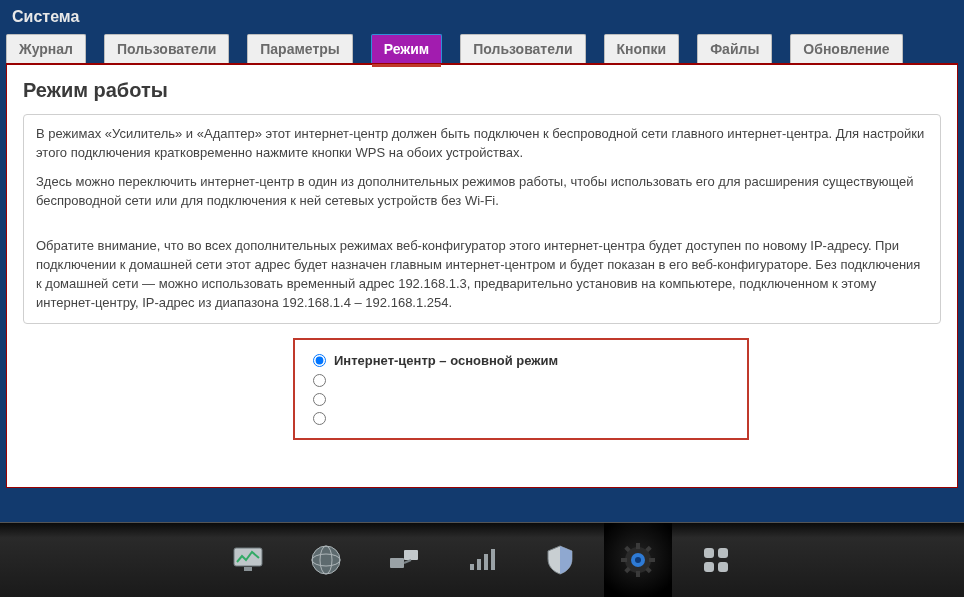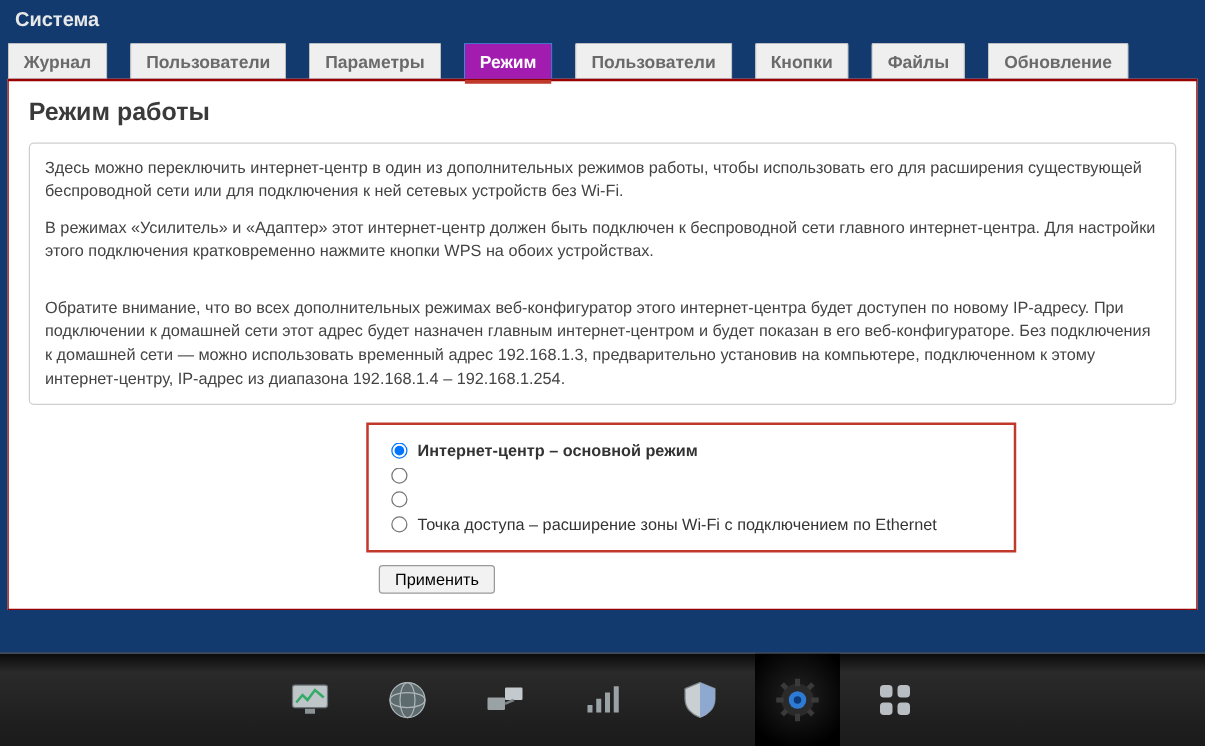--- a/index.html
+++ b/index.html
@@ -78,21 +78,21 @@
     font-size: 13px;
     color: #444;
     line-height: 1.45;
   }
   .desc-box p { margin: 0 0 10px 0; }
   .desc-box p:last-child { margin-bottom: 0; margin-top: 27px; }
   .mode-box {
     margin: 14px 4px 10px 270px;
     border: 2px solid #c0392b;
     padding: 10px 18px;
-    width: 520px;
+    width: 456px;
     box-sizing: border-box;
   }
   .mode-row {
     display: flex;
     align-items: center;
     gap: 8px;
     padding: 3px 0;
     font-size: 13px;
     color: #333;
   }
@@ -153,45 +153,41 @@
     <div class="tab"><span>Пользователи</span></div>
     <div class="tab"><span>Кнопки</span></div>
     <div class="tab"><span>Файлы</span></div>
     <div class="tab"><span>Обновление</span></div>
   </div>
 
   <div class="panel-wrap">
     <div class="panel-title">Режим работы</div>
 
     <div class="desc-box">
+      <p>В режимах «Усилитель» и «Адаптер» этот интернет-центр должен быть подключен к беспроводной сети главного интернет-центра. Для настройки этого подключения кратковременно нажмите кнопки WPS на обоих устройствах.</p>
       <p>Здесь можно переключить интернет-центр в один из дополнительных режимов работы, чтобы использовать его для расширения существующей беспроводной сети или для подключения к ней сетевых устройств без Wi-Fi.</p>
-      <p>В режимах «Усилитель» и «Адаптер» этот интернет-центр должен быть подключен к беспроводной сети главного интернет-центра. Для настройки этого подключения кратковременно нажмите кнопки WPS на обоих устройствах.</p>
       <p>Обратите внимание, что во всех дополнительных режимах веб-конфигуратор этого интернет-центра будет доступен по новому IP-адресу. При подключении к домашней сети этот адрес будет назначен главным интернет-центром и будет показан в его веб-конфигураторе. Без подключения к домашней сети — можно использовать временный адрес 192.168.1.3, предварительно установив на компьютере, подключенном к этому интернет-центру, IP-адрес из диапазона 192.168.1.4 – 192.168.1.254.</p>
     </div>
 
     <div class="mode-box">
       <label class="mode-row sel">
         <input type="radio" name="mode" checked="" style="">
         <span>Интернет-центр – основной режим</span>
       </label>
       <label class="mode-row">
         <input type="radio" name="mode" style="">
       </label>
       <label class="mode-row">
         <input type="radio" name="mode" style="">
       </label>
       <label class="mode-row">
         <input type="radio" name="mode" style="">
-        <span>Точка доступа – расширение зоны Wi-Fi с подключением по Ethernet</span>
-      </label>
-    </div>
-
-    <div class="apply-wrap">
-      <button class="apply-btn">Применить</button>
-    </div>
+      </label>
+    </div>
+
   </div>
 
   <div class="blue-strip"></div>
 
   <div class="footer">
     <div class="fbtn">
       <svg class="ficon" viewBox="0 0 36 36">
         <rect x="4" y="6" width="28" height="18" rx="2" fill="#bfc6c9" stroke="#6d767a" stroke-width="1"></rect>
         <polyline points="7,20 12,14 16,18 22,10 29,16" fill="none" stroke="#3a6" stroke-width="2"></polyline>
         <rect x="14" y="25" width="8" height="4" fill="#8a9296"></rect>

